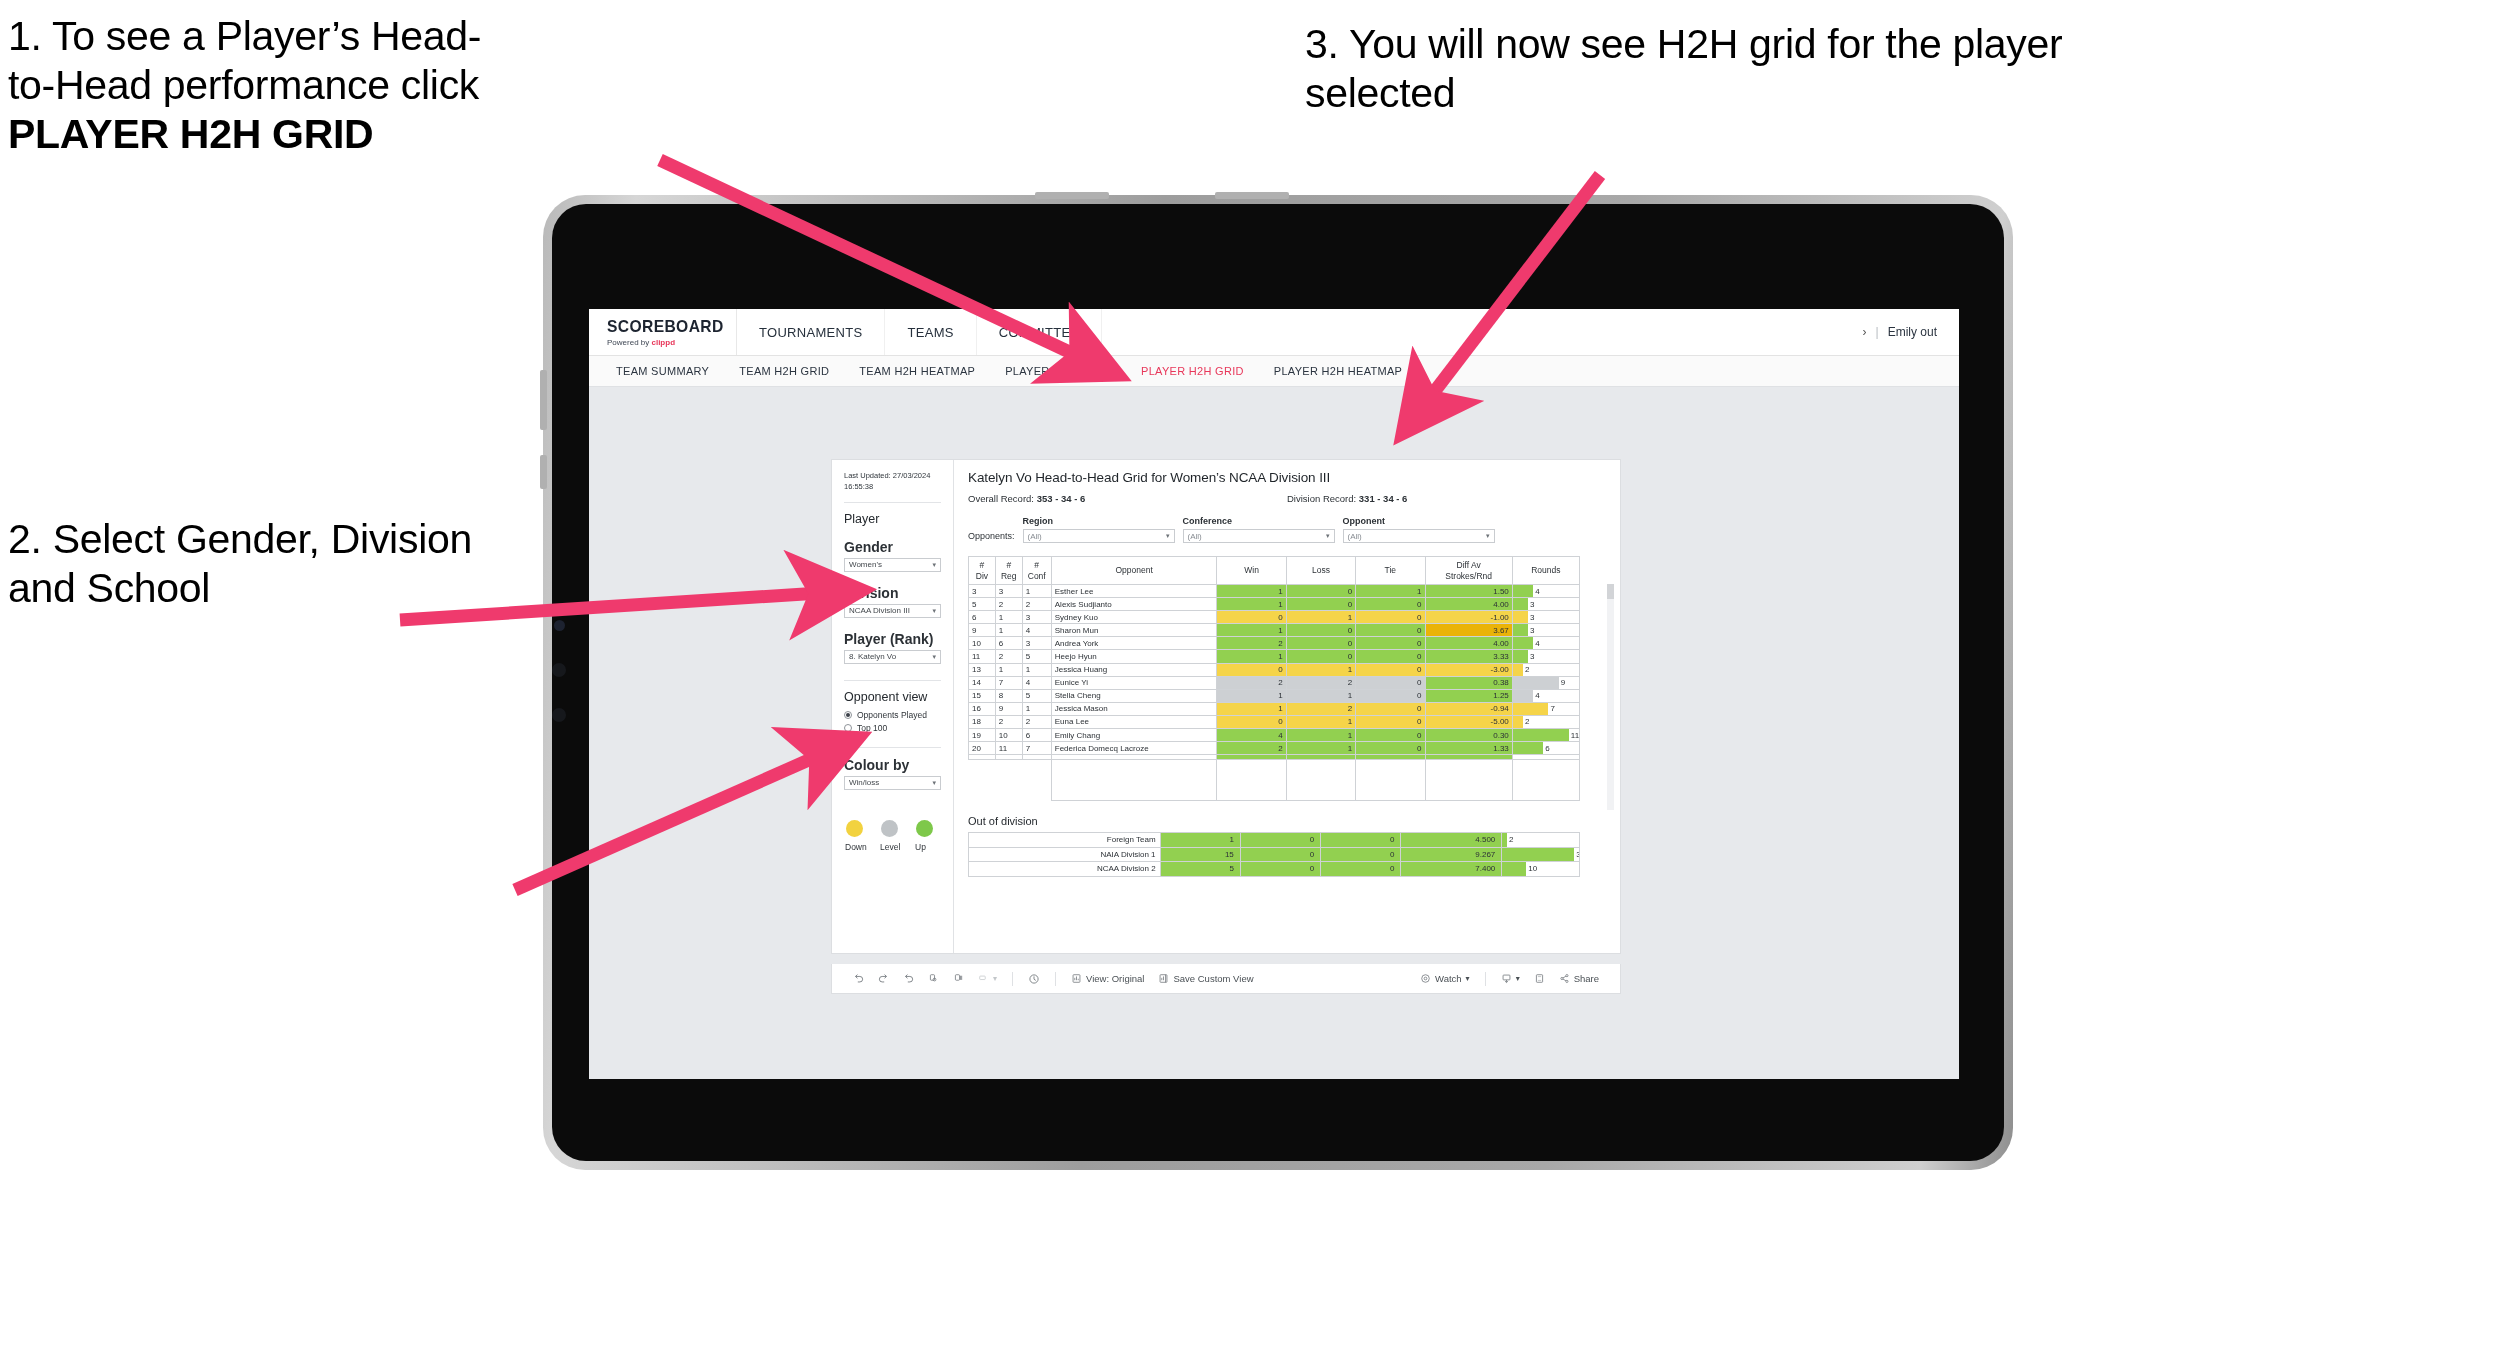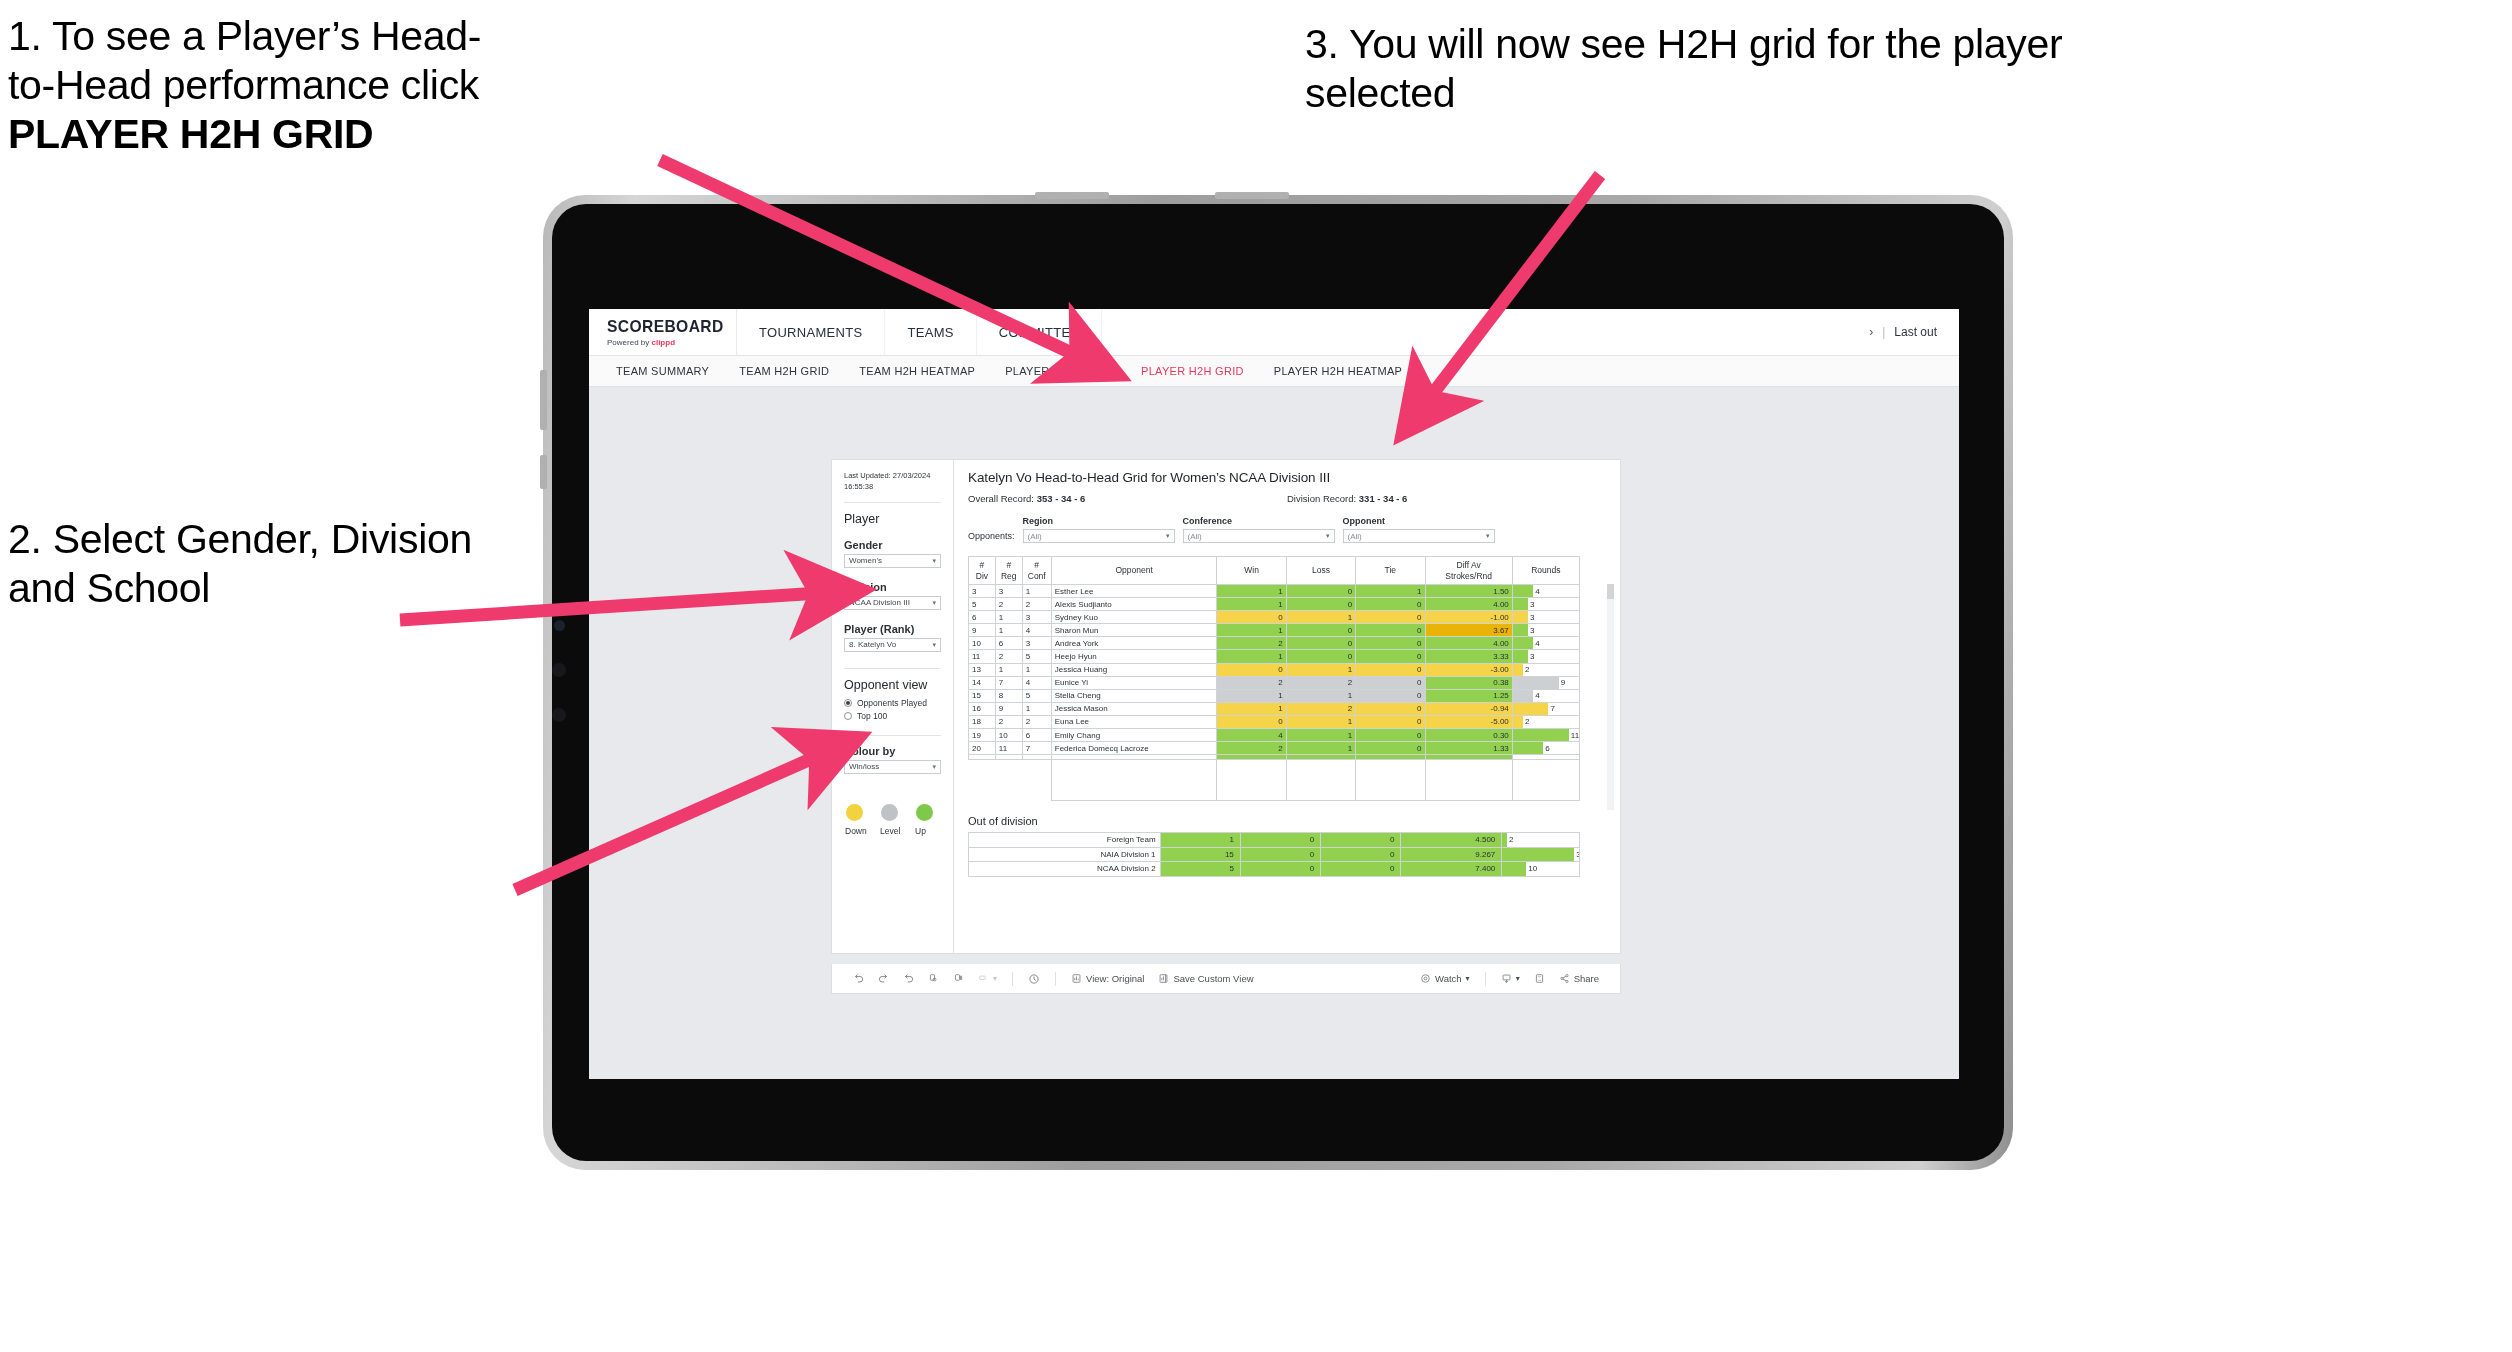--- a/index.html
+++ b/index.html
@@ -118,21 +118,21 @@
 
   
   #filters {
     width: 122px; border-right: 1px solid #e0e2e5;
     padding: 11px 12px 0 12px; position: relative;
     font-size: 9px; color: #2f3439;
   }
   #lastupd { font-size: 7.5px; line-height: 1.45; color: #30363c; }
   .hr { height:1px; background:#e2e4e7; margin: 9px 0 9px 0; }
   .sec-title { font-size: 12.5px; color: #24292e; margin-bottom: 13px; }
-  .f-label { font-size: 11px; font-weight: bold; color: #2c3136; margin-bottom: 3px; }
+  .f-label { font-size: 14px; font-weight: bold; color: #2c3136; margin-bottom: 3px; }
   .f-group { margin-bottom: 13px; }
   .f-select {
     height: 14px; border: 1px solid #c9ccd0; background:#fff;
     display:flex; align-items:center; justify-content: space-between;
     padding: 0 4px 0 4px; font-size: 8px; color:#43484d; cursor: pointer;
   }
   .f-select .cv { font-size:7px; color:#6d7278; }
   .radio-row { display:flex; align-items:center; gap:5px; margin-bottom: 3px; font-size: 8.5px; color:#2f3439; cursor:pointer;}
   .radio {
     width:8px;height:8px;border:1px solid #8e9399;border-radius:50%;
@@ -231,21 +231,21 @@
             <div id="logo-main">SCOREBOARD</div>
             <div id="logo-sub"><span>Powered by </span><span class="brand">clippd</span></div>
           </div>
           <div class="topnav-item">TOURNAMENTS</div>
           <div class="topnav-item">TEAMS</div>
           <div class="topnav-item">COMMITTEE</div>
           <div id="topnav-spacer"></div>
           <div id="signout-wrap">
             <span id="signout-chev">›</span>
             <span class="sep">|</span>
-            <span>Last out</span>
+            <span>Emily out</span>
           </div>
         </div>
 
         <div id="subbar">
           <div class="subtab">TEAM SUMMARY</div>
           <div class="subtab">TEAM H2H GRID</div>
           <div class="subtab">TEAM H2H HEATMAP</div>
           <div class="subtab">PLAYER SUMMARY</div>
           <div class="subtab active">PLAYER H2H GRID</div>
           <div class="subtab">PLAYER H2H HEATMAP</div>

